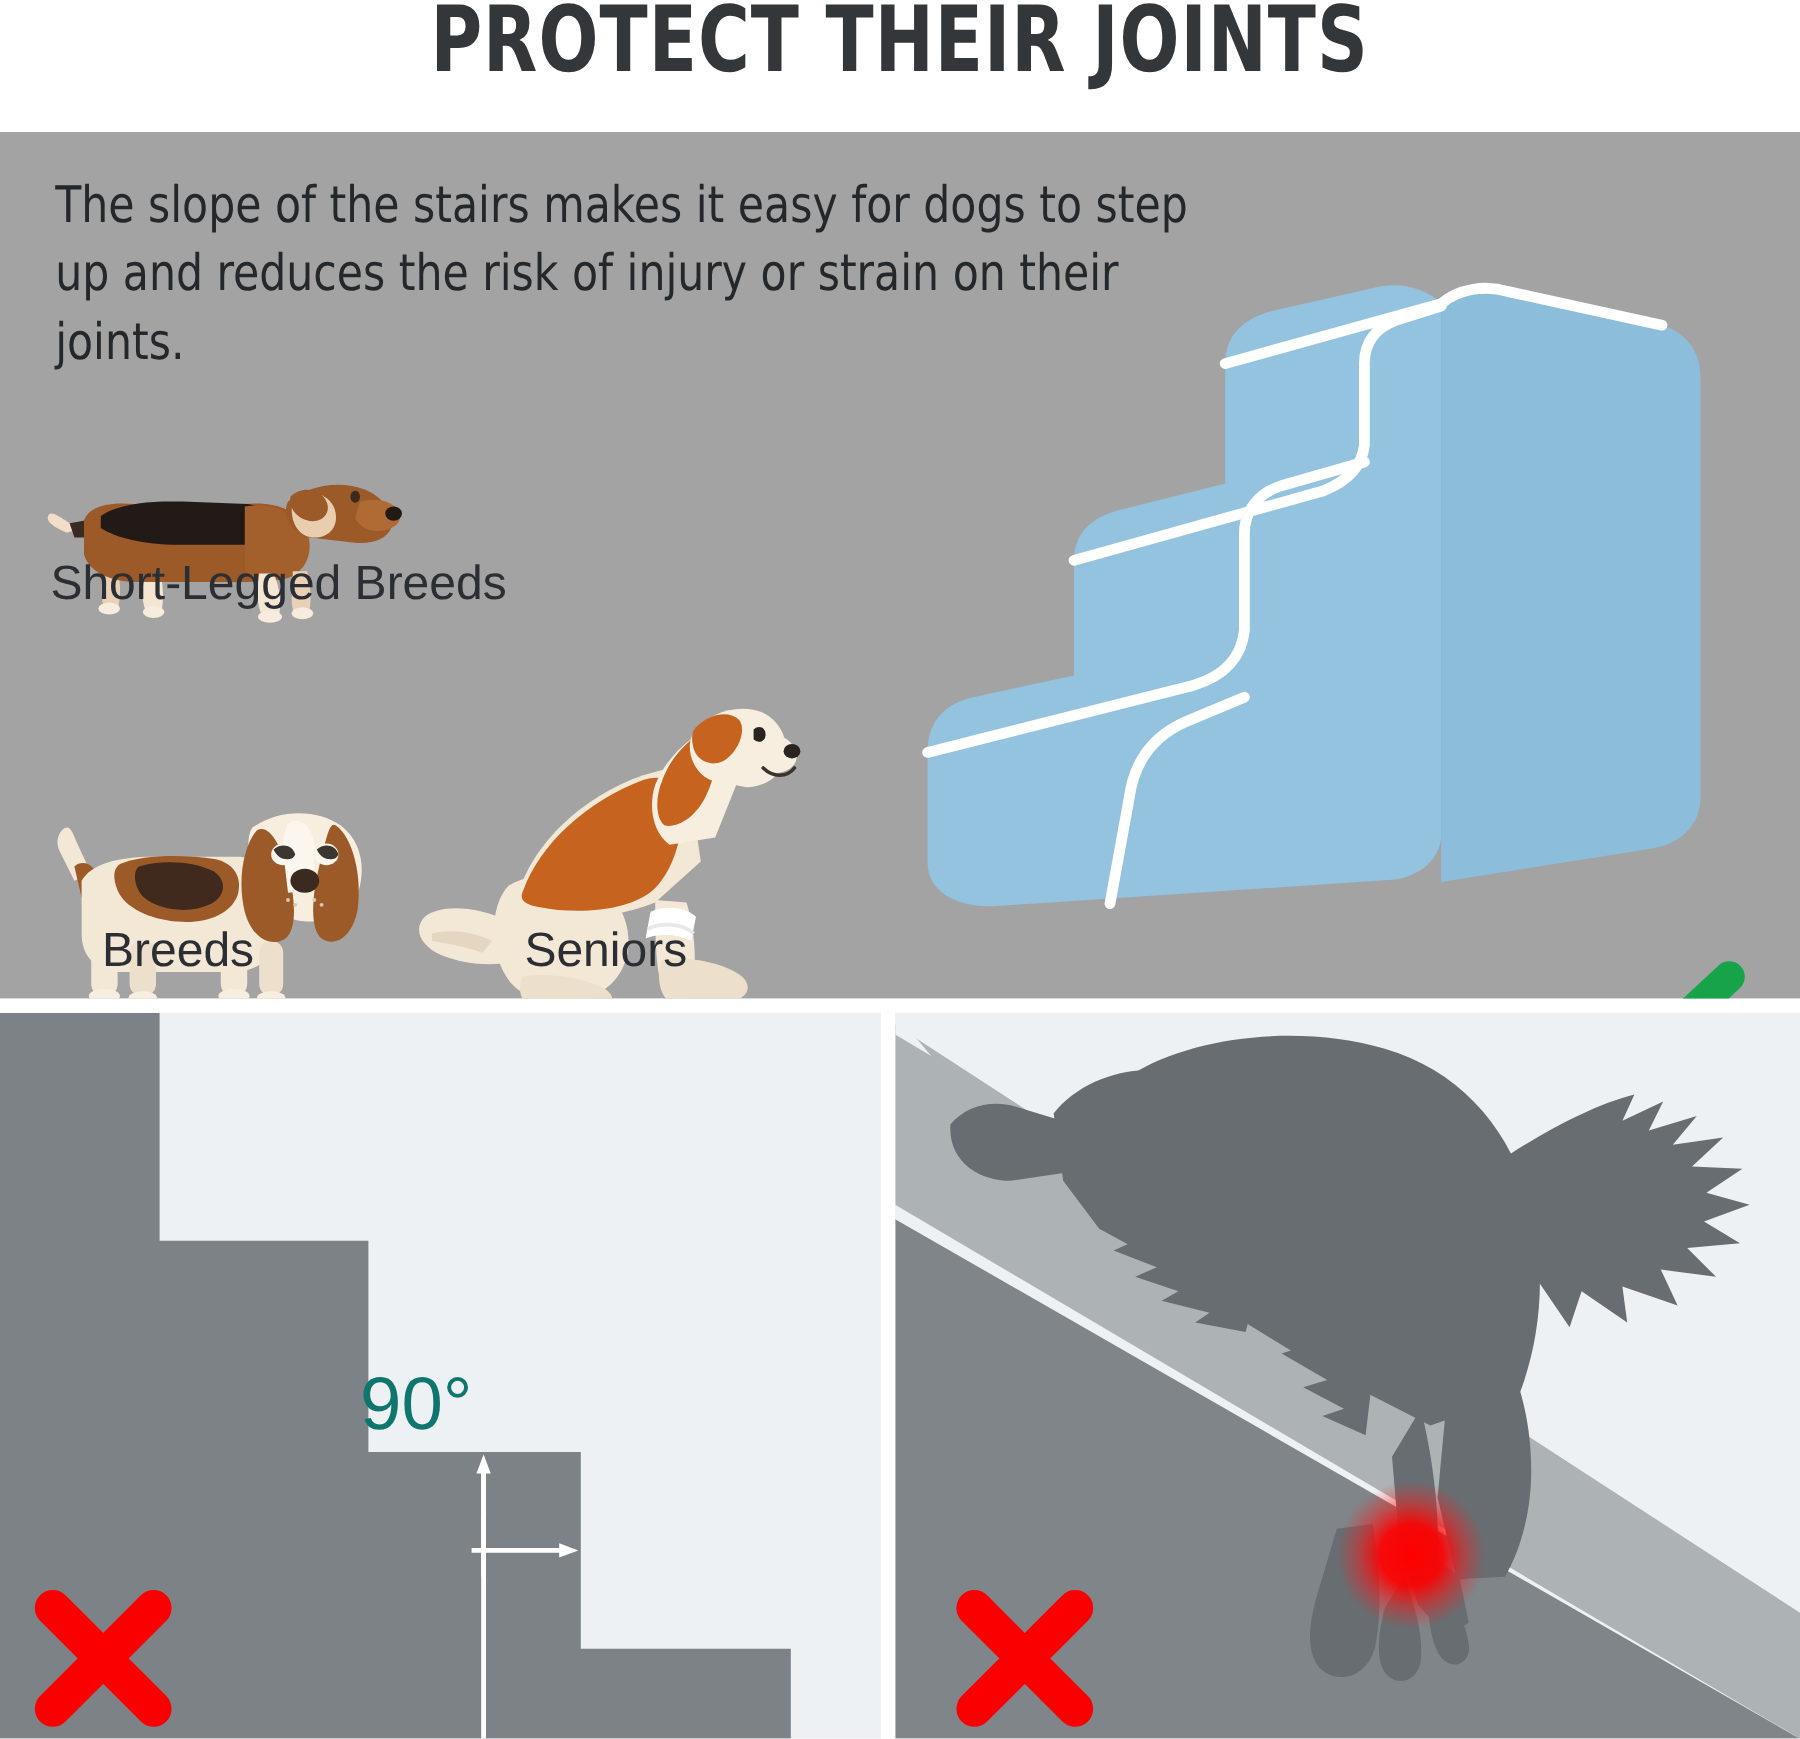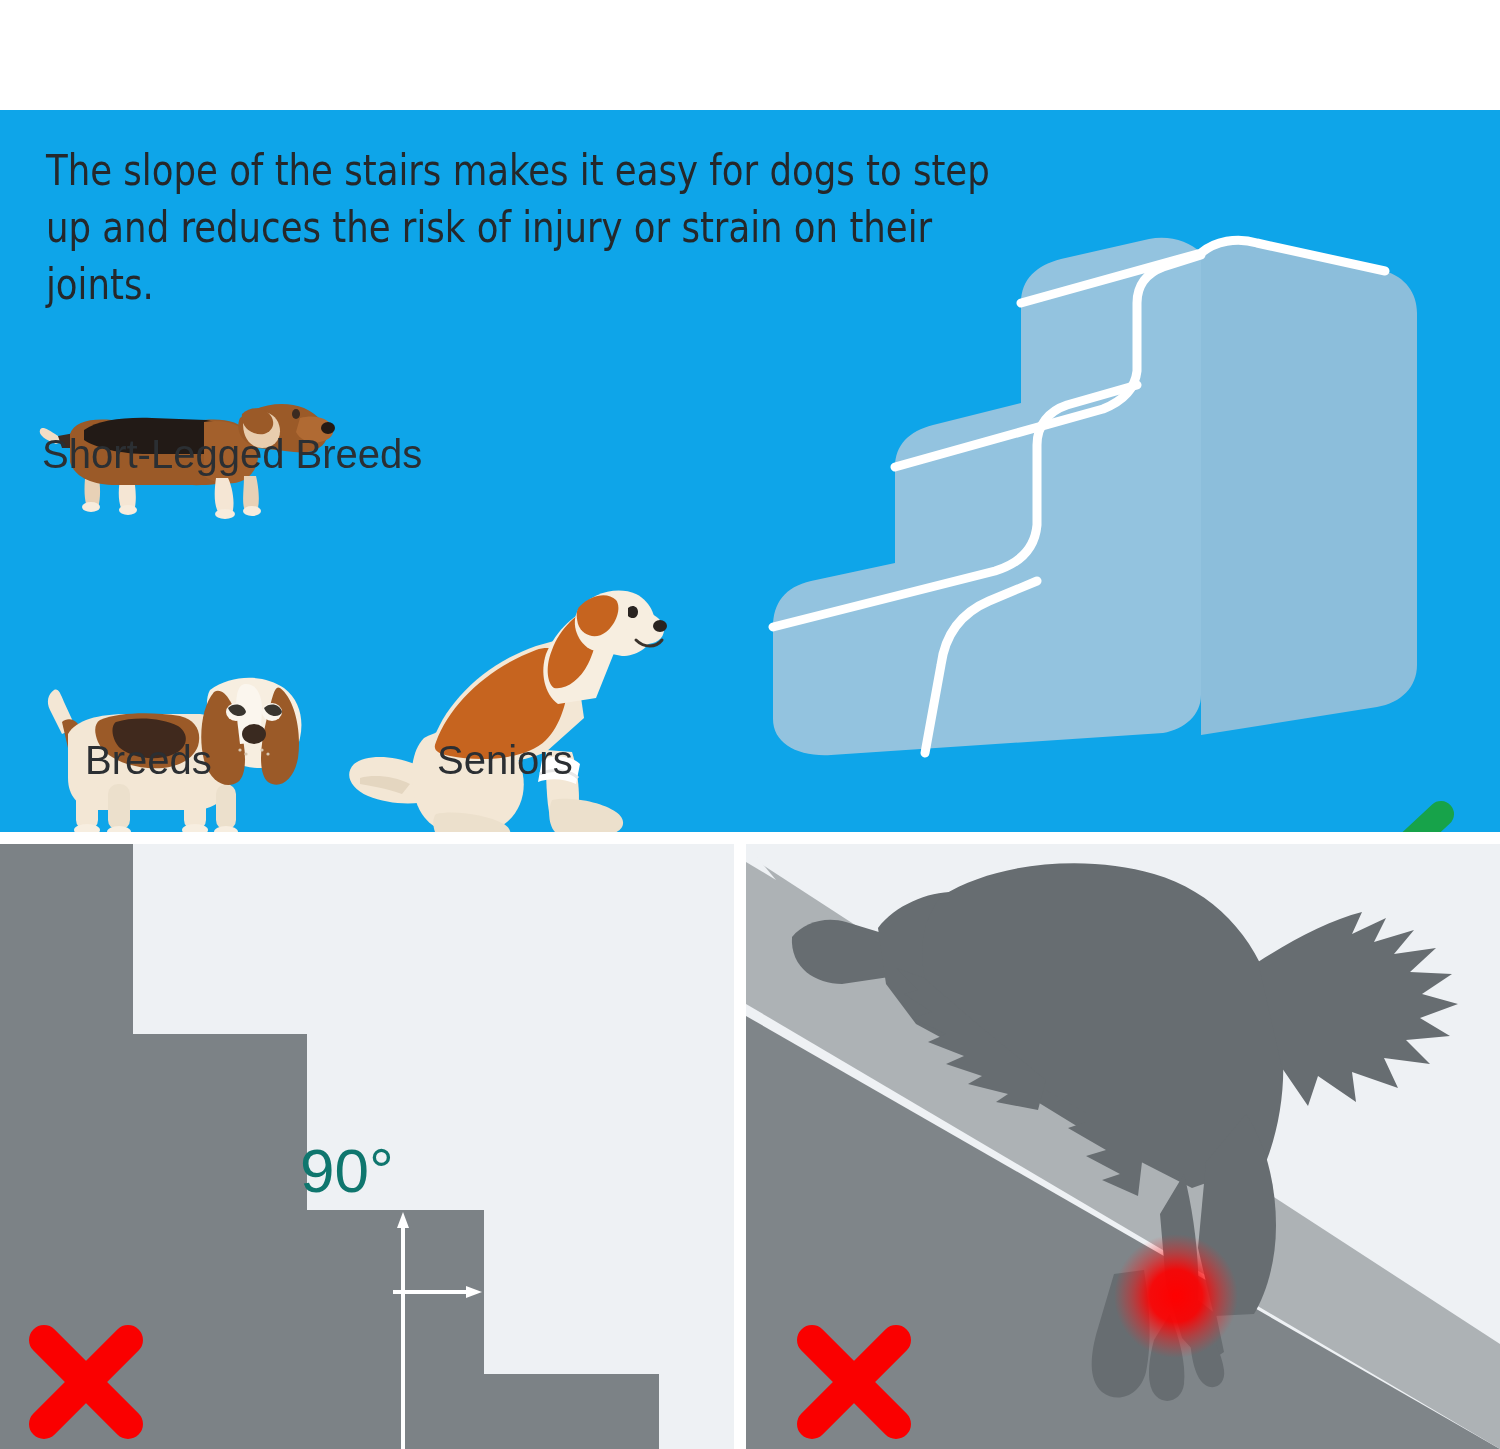--- a/index.html
+++ b/index.html
@@ -41,21 +41,21 @@
     transform-origin: center top;
     white-space: nowrap;
     margin-top: -4px;
   }
 
   
   .panel-top {
     position: absolute;
     left: 0; top: 110px;
     width: 1500px; height: 722px;
-    background: #0ea5e9;
+    background: #a3a3a3;
     overflow: hidden;
   }
   .body-copy {
     position: absolute;
     left: 46px; top: 32px;
     width: 1060px;
     font-family: "Liberation Sans Narrow", "DejaVu Sans Condensed", "Liberation Sans", sans-serif;
     font-size: 42px;
     line-height: 57px;
     color: #25282b;
@@ -63,20 +63,21 @@
     transform-origin: left top;
   }
 
   
   .dog-label {
     position: absolute;
     font-family: "Liberation Sans", sans-serif;
     font-size: 40px;
     color: #2b2f33;
     white-space: nowrap;
+    margin-top: 32px;
   }
   .lbl-breeds { left: 42px; top: 432px; }
   .lbl-seniors { left: 85px; top: 738px; }
   .lbl-injuries { left: 437px; top: 738px; }
 
   
   .art { position: absolute; }
   .dog-basset-run { left: 28px; top: 268px; width: 320px; height: 155px; }
   .dog-basset-sad { left: 32px; top: 552px; width: 285px; height: 185px; }
   .dog-sitting    { left: 340px; top: 468px; width: 330px; height: 272px; }
@@ -108,20 +109,23 @@
     font-size: 62px;
     color: #0f766e;
     letter-spacing: 0px;
   }
 </style>
 </head>
 <body>
 
 <div class="page">
 
+  <div class="title-bar">
+    <div class="title-text">PROTECT THEIR JOINTS</div>
+  </div>
 
   <div class="panel-top">
 
     <div class="body-copy">The slope of the stairs makes it easy for dogs to step up and reduces the risk of injury or strain on their joints.</div>
 
     <div class="art dog-basset-run">
       <svg viewBox="0 0 320 155" width="320" height="155">
 
         <path d="M30 58 C18 50 14 48 12 52 C10 57 18 62 28 66 L40 62 Z" fill="#f2ddc6"></path>
         <path d="M30 58 L52 54 L56 70 L34 70 Z" fill="#3b2a22"></path>

